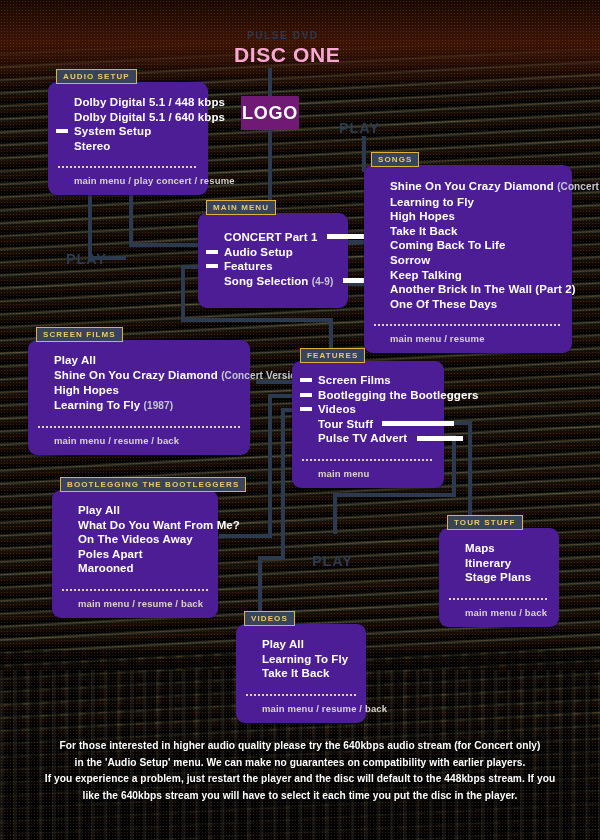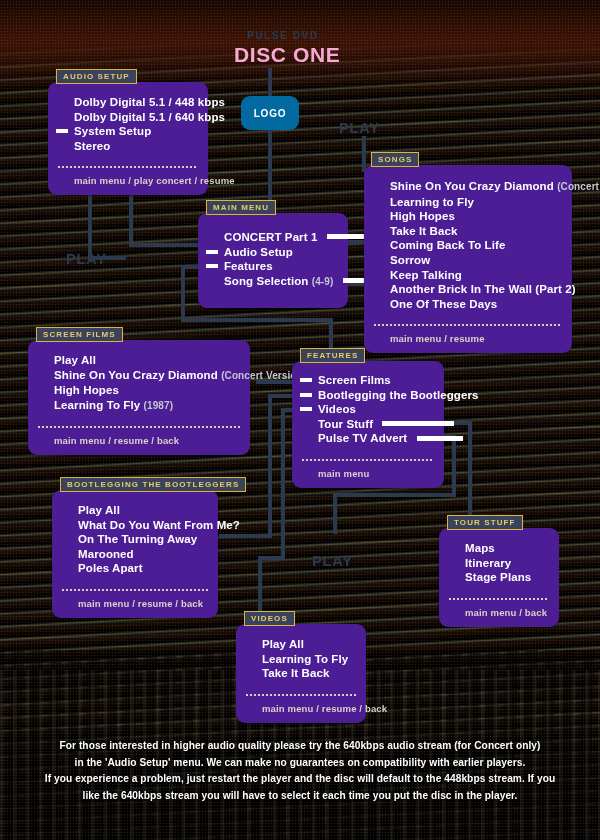--- a/index.html
+++ b/index.html
@@ -108,23 +108,23 @@
   .tag{position:absolute;z-index:7;background:#39445c;
     border:1.5px solid #e0b33a;color:#e8c96a;
     font-size:8px;font-weight:bold;letter-spacing:1.1px;
     padding:2px 6px 2px 6px;line-height:9px;white-space:nowrap;}
 
   
   .ttl-small{position:absolute;z-index:7;color:#2b3a4f;font-weight:bold;
     font-size:10px;letter-spacing:1.6px;}
   .ttl-big{position:absolute;z-index:7;color:#f9a8d4;font-weight:bold;
     font-size:21px;letter-spacing:.6px;}
-  .logo-box{position:absolute;z-index:6;background:#0369a1;border-radius:9px;
+  .logo-box{position:absolute;z-index:6;background:#701a75;border-radius:1px;
     display:flex;align-items:center;justify-content:center;
-    color:#fff;font-weight:bold;font-size:10px;letter-spacing:.8px;}
+    color:#fff;font-weight:bold;font-size:18px;letter-spacing:.8px;}
   .play-lbl{position:absolute;z-index:7;color:#2b3a4f;font-weight:bold;
     font-size:14.5px;letter-spacing:.9px;}
 
   
   .note{position:absolute;z-index:8;left:40px;right:40px;bottom:36px;
     text-align:center;color:#ffffff;font-weight:bold;
     font-size:10.2px;line-height:16.4px;letter-spacing:.05px;
     text-shadow:0 1px 2px rgba(0,0,0,.9),0 0 4px rgba(0,0,0,.7);}
   .note div{white-space:nowrap;}
 </style>
@@ -292,23 +292,23 @@
   <div class="wire v" style="left:452px;top:435px;height:62px;"></div>
   <div class="wire h" style="left:333px;top:493px;width:123px;"></div>
   <div class="wire v" style="left:333px;top:493px;height:41px;"></div>
   <div class="play-lbl" style="left:312px;top:553px;">PLAY</div>
 
   <div class="tag" style="left:60px;top:477px;">BOOTLEGGING THE BOOTLEGGERS</div>
   <div class="panel" style="left:52px;top:490px;width:166px;">
     <div class="items">
       <div class="row"><span>Play All</span></div>
       <div class="row"><span>What Do You Want From Me?</span></div>
-      <div class="row"><span>On The Turning Away</span></div>
+      <div class="row"><span>On The Videos Away</span></div>
+      <div class="row"><span>Poles Apart</span></div>
       <div class="row"><span>Marooned</span></div>
-      <div class="row"><span>Poles Apart</span></div>
     </div>
     <div class="dotted"></div>
     <div class="foot">main menu / resume / back</div>
   </div>
 
   <div class="tag" style="left:447px;top:515px;">TOUR STUFF</div>
   <div class="panel" style="left:439px;top:528px;width:120px;">
     <div class="items">
       <div class="row"><span>Maps</span></div>
       <div class="row"><span>Itinerary</span></div>

